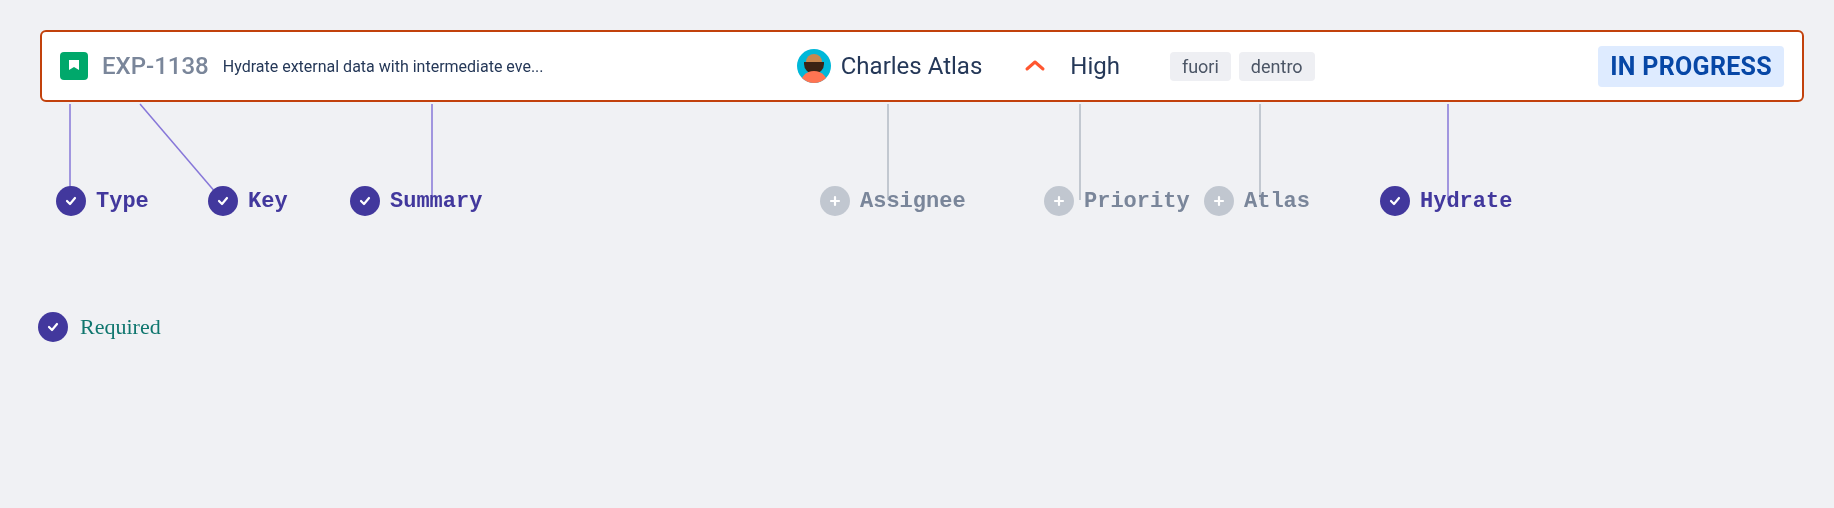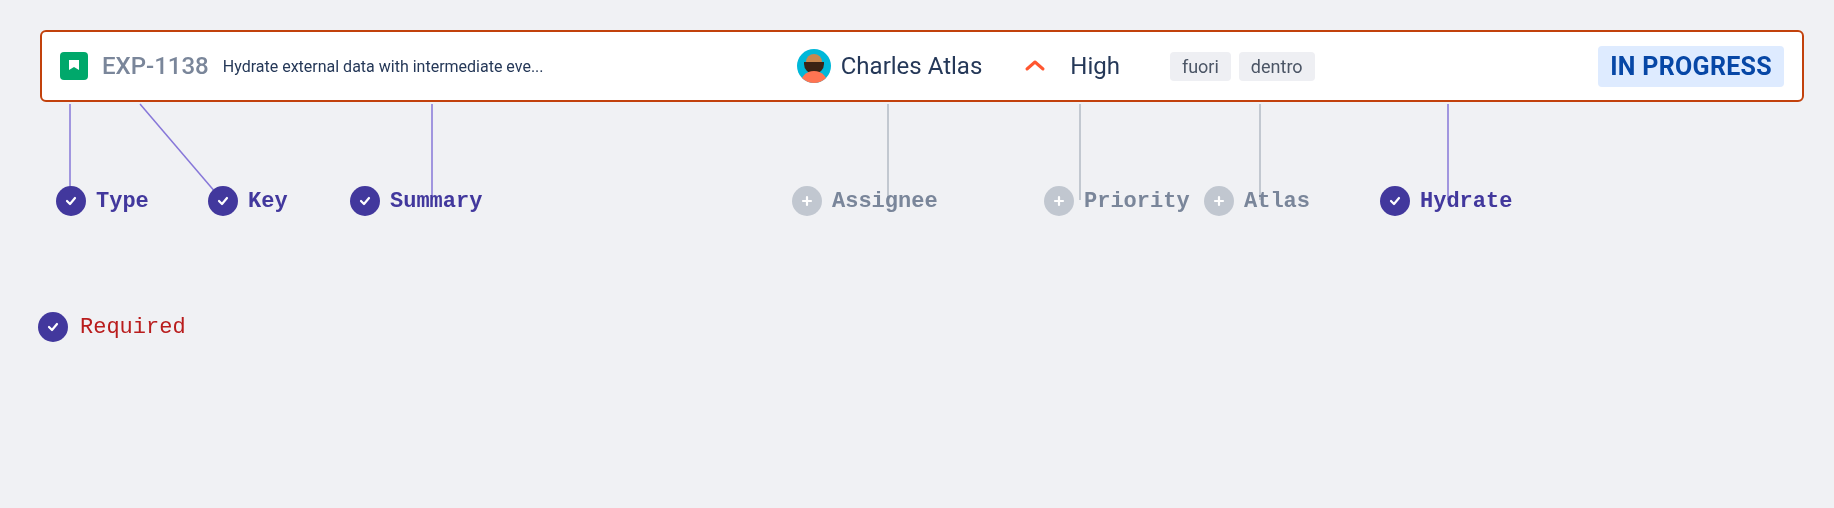--- a/index.html
+++ b/index.html
@@ -148,21 +148,21 @@
   .badge-opt { background:#C1C7D0; }
 
   .legend {
     position:absolute;
     left: 38px;
     top: 312px;
     display:flex; flex-direction:column; gap:22px;
     font-size:22px;
   }
   .legend-item { display:flex; align-items:center; gap:12px; }
-  .legend-item.req span { color:#b91c1c; }
+  .legend-item.req span { color:#0f766e;font-family:Liberation Serif, serif; }
   .legend-item.opt span { color:#7A869A; }
   .field-label { font-family: "SFMono-Regular", Consolas, "Liberation Mono", Menlo, monospace; font-weight:700; }
   .legend span { font-family: "SFMono-Regular", Consolas, "Liberation Mono", Menlo, monospace; }
 </style>
 </head>
 <body>
 
 <div class="canvas">
 
   <div class="card">
@@ -244,21 +244,21 @@
 
     <div class="field req" style="left:350px">
       <span class="badge-req">
         <svg width="14" height="14" viewBox="0 0 14 14">
             <path d="M3 7l3 3 5-6" stroke="#fff" stroke-width="2.2" fill="none" stroke-linecap="round" stroke-linejoin="round"></path>
           </svg>
       </span>
       <span class="field-label">Summary</span>
     </div>
 
-    <div class="field opt" style="left:792px">
+    <div class="field opt" style="left:820px">
       <span class="badge-opt">
         <svg width="14" height="14" viewBox="0 0 14 14">
             <path d="M7 3v8M3 7h8" stroke="#fff" stroke-width="2.2" stroke-linecap="round"></path>
           </svg>
       </span>
       <span class="field-label">Assignee</span>
     </div>
 
     <div class="field opt" style="left:1044px">
       <span class="badge-opt">

